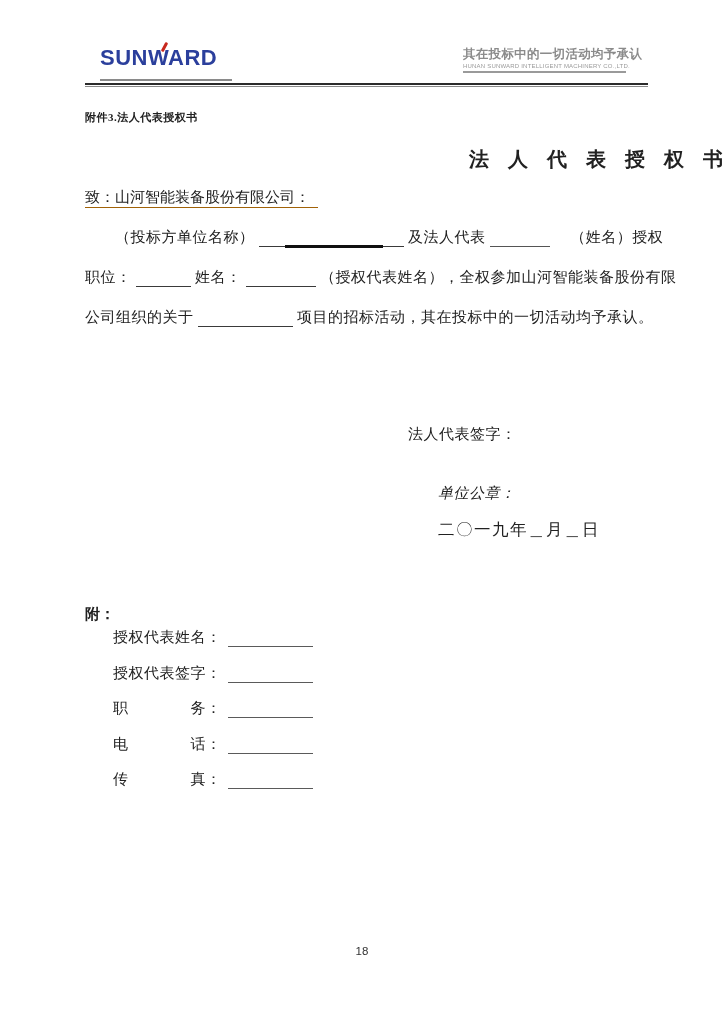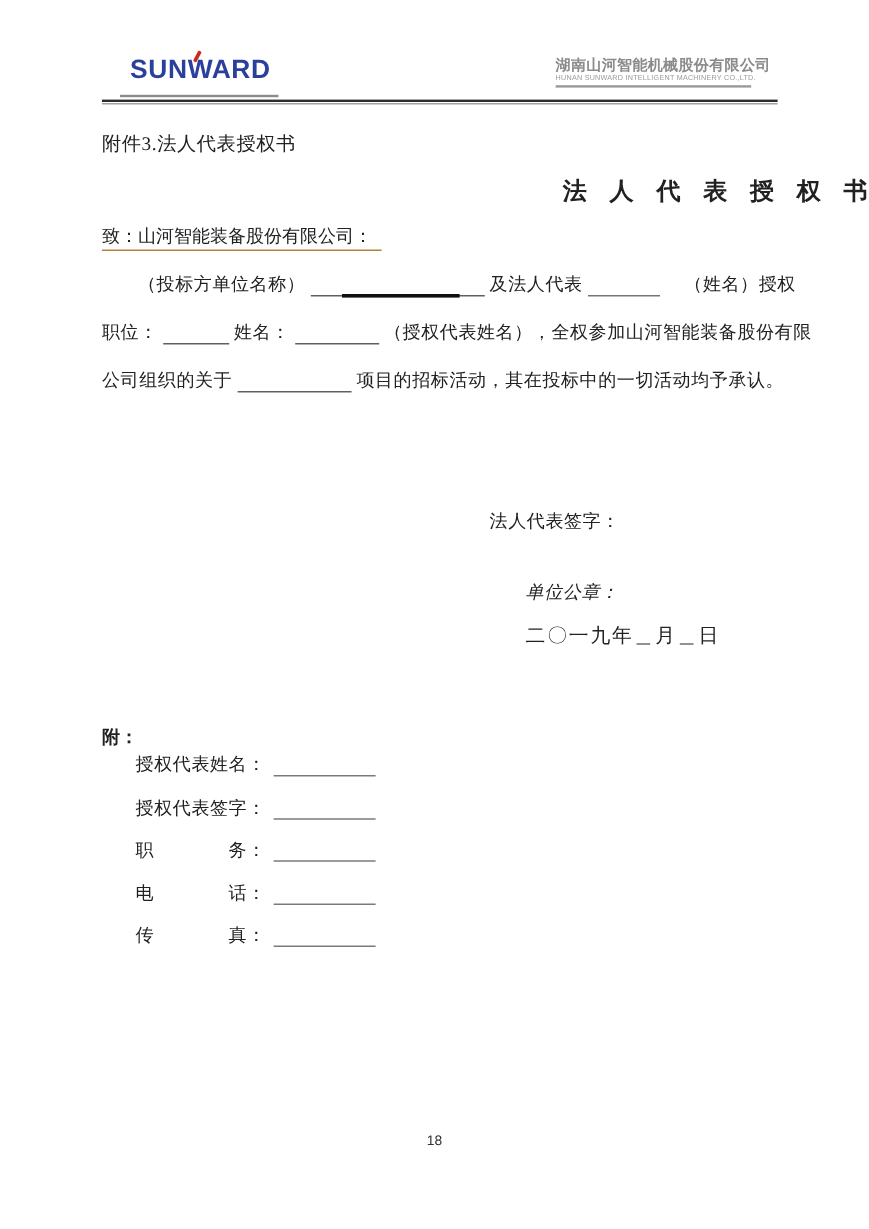--- a/index.html
+++ b/index.html
@@ -10,21 +10,21 @@
     font-family:"Liberation Serif","DejaVu Serif",serif;
     color:#212121;
     overflow:hidden;
   }
 
   
   .logo-wrap { position:absolute; left:100px; top:46px; width:134px; }
   .logo-text {
     font-family:"Liberation Sans","DejaVu Sans",sans-serif;
     font-weight:bold; font-size:22px; letter-spacing:0.5px;
-    color:#2b3f9c; line-height:24px;text-align:center;
+    color:#2b3f9c; line-height:24px;
   }
   .logo-accent {
     position:absolute; left:63px; top:-4px;
     width:3px; height:10px; background:#c8281e;
     transform:rotate(28deg); border-radius:1px;
   }
   .logo-underline {
     position:absolute; left:0; top:33px; width:132px; height:2px;
     background:#8a8a8a;
   }
@@ -43,21 +43,21 @@
   .company-underline { margin-top:2px; height:2px; background:#9a9a9a; width:163px; }
 
   .header-rule {
     position:absolute; left:85px; top:83px; width:563px; height:1px;
     border-top:2px solid #2b2b2b; border-bottom:1px solid #8a8a8a;
   }
 
   
   .attach-heading {
     position:absolute; left:85px; top:110px;
-    font-size:16px; font-weight:normal; letter-spacing:0.5px;
+    font-size:11px; font-weight:bold; letter-spacing:0.5px;
     white-space:nowrap;
   }
   .doc-title {
     position:absolute; left:0; top:146px; width:724px;
     text-align:right; font-size:20px; font-weight:bold;
     word-spacing:12px; letter-spacing:1px; white-space:nowrap;
   }
   .salutation { position:absolute; left:85px; top:188px; font-size:15px; white-space:nowrap; }
   .salutation .underlined { border-bottom:1px solid #a16207; padding-bottom:2px; padding-right:8px; }
 
@@ -106,21 +106,21 @@
 
 <div class="page">
 
   <div class="logo-wrap">
     <div class="logo-text">SUNWARD</div>
     <div class="logo-accent"></div>
     <div class="logo-underline"></div>
   </div>
 
   <div class="company-wrap">
-    <div class="company-cn">湖南山河智能机械股份有限公司</div>
+    <div class="company-cn">其在投标中的一切活动均予承认</div>
     <div class="company-en">HUNAN SUNWARD INTELLIGENT MACHINERY CO.,LTD.</div>
     <div class="company-underline"></div>
   </div>
 
   <div class="header-rule"></div>
 
   <div class="attach-heading">附件3.法人代表授权书</div>
   <div class="doc-title">法 人 代 表 授 权 书</div>
 
   <div class="salutation">

